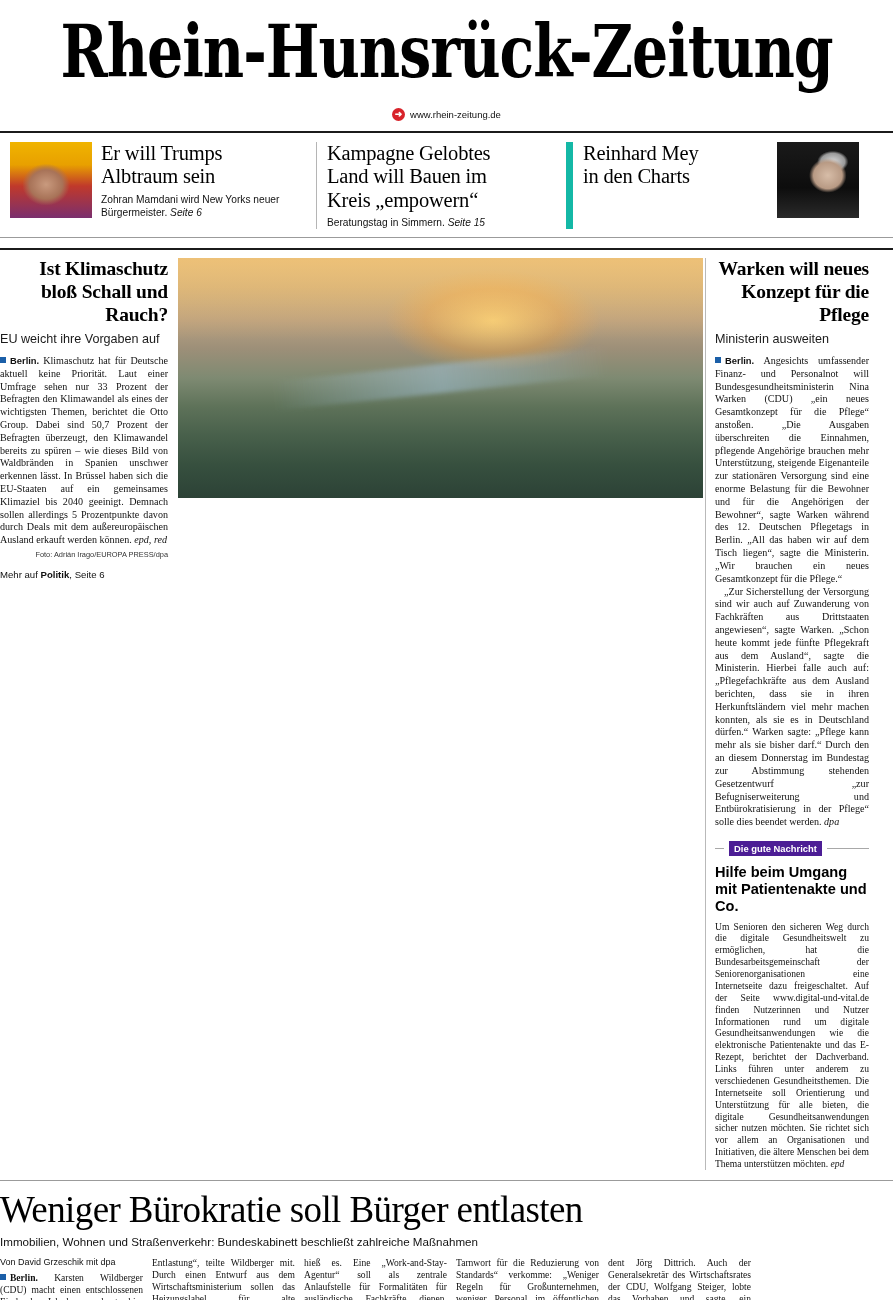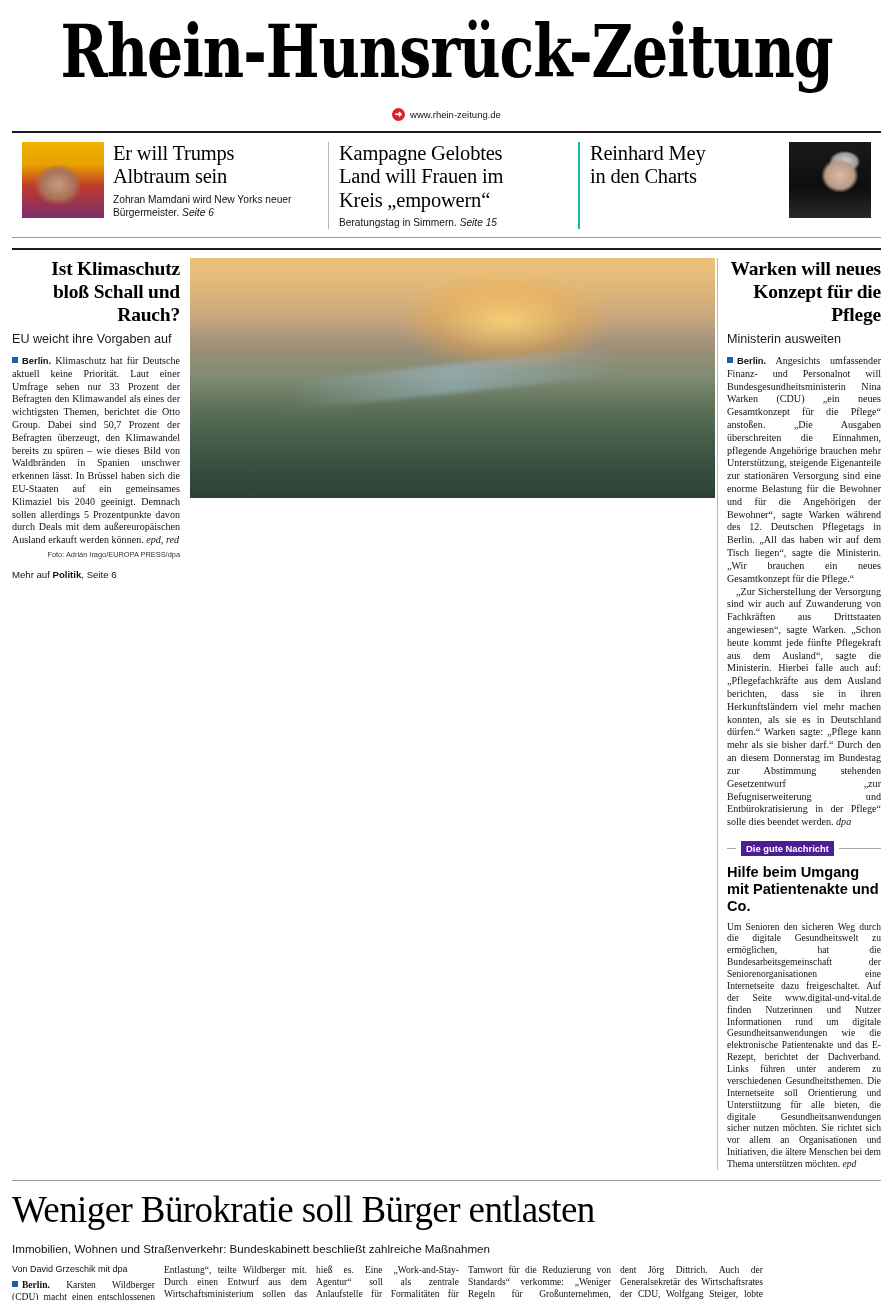--- a/index.html
+++ b/index.html
@@ -4,21 +4,21 @@
 <style>
   * { box-sizing: border-box; }
   html, body { margin:0; padding:0; }
   body {
     width: 893px; height: 1300px;
     background: #ffffff;
     font-family: "Liberation Serif", serif;
     color: #000;
     overflow: hidden;
   }
-  .page { width:893px; height:1284px; position:relative; padding: 0 12px; }
+  .page { width:893px; height:1284px; position:relative; padding: 0 0; }
 
   
   .masthead { text-align:center; padding-top: 16px; }
   .masthead-title {
     font-family: "DejaVu Serif", serif;
     font-weight: 900;
     font-size: 62px;
     letter-spacing: -1px;
     line-height: 1;
     transform: scaleY(1.18) scaleX(1.02);
@@ -36,21 +36,21 @@
     color:#fff;font-size:9px;line-height:1;font-weight:bold;
   }
 
   
   .rule-thick { border-top:2px solid #1b1b1b; margin-top:10px; }
   .rule-thin  { border-top:1px solid #9b9b9b; }
   .teasers { display:flex; padding: 9px 0 8px 0; }
   .teaser { display:flex; gap:9px; padding: 0 10px; }
   .teaser.t1 { width:316px; }
   .teaser.t2 { width:250px; border-left:1px solid #b5b5b5; }
-  .teaser.t3 { width:303px; border-left:2px solid #14b8a6; }
+  .teaser.t3 { width:303px; border-left:7px solid #14b8a6; }
   .teaser-photo { width:82px; height:76px; flex:none; overflow:hidden; }
   .ph-mamdani {
     background:
       radial-gradient(ellipse 34px 30px at 44% 56%, #c99a7e 0%, #a87358 48%, rgba(168,115,88,0) 70%),
       linear-gradient(180deg, #f0b400 0%, #e8a000 30%, #c0392b 58%, #7a2f6e 100%);
   }
   .ph-mey {
     background:
       radial-gradient(ellipse 26px 24px at 62% 44%, #d7bda8 0%, #b89a84 55%, rgba(0,0,0,0) 72%),
       radial-gradient(ellipse 20px 14px at 68% 26%, #d9d9d9 0%, #9a9a9a 60%, rgba(0,0,0,0) 78%),
@@ -120,21 +120,21 @@
   .more-ref b { font-weight:bold; }
 
   
   .lead-wrap { padding-top:4px; }
   .lead-rule-top { border-top:1px solid #9b9b9b; margin:6px 0 0 0; }
   .lead-head {
     font-family:"Liberation Serif", serif; font-size:37px; line-height:1.04;
     letter-spacing:-0.6px; margin-top:10px; white-space:nowrap;
   }
   .lead-sub {
-    font-family:"Liberation Sans", sans-serif; font-size:11.6px; margin-top:13px; color:#111;
+    font-family:"Liberation Sans", sans-serif; font-size:11.6px; margin-top:6px; color:#111;
   }
   .byline { font-family:"Liberation Sans", sans-serif; font-size:9px; margin-bottom:5px; color:#111; }
   .lead-cols { display:flex; margin-top:9px; }
   .lc { width:143px; flex:none; }
   .col-body {
     font-family:"Liberation Serif", serif; font-size:9.55px; line-height:1.245;
     text-align:justify; hyphens:auto; -webkit-hyphens:auto; color:#111;
   }
   .col-body p { margin:0; text-indent:9px; }
   .col-body p.first { text-indent:0; }
@@ -179,21 +179,21 @@
           <span>Zohran Mamdani wird New Yorks neuer Bürgermeister.</span>
           <i>Seite 6</i>
         </div>
       </div>
     </div>
 
     <div class="teaser t2">
       <div class="teaser-text">
         <div class="teaser-head">
           <span>Kampagne Gelobtes</span><br>
-          <span>Land will Frauen im</span><br>
+          <span>Land will Bauen im</span><br>
           <span>Kreis „empowern“</span>
         </div>
         <div class="teaser-sub">
           <span>Beratungstag in Simmern.</span>
           <i>Seite 15</i>
         </div>
       </div>
     </div>
 
     <div class="teaser t3">

